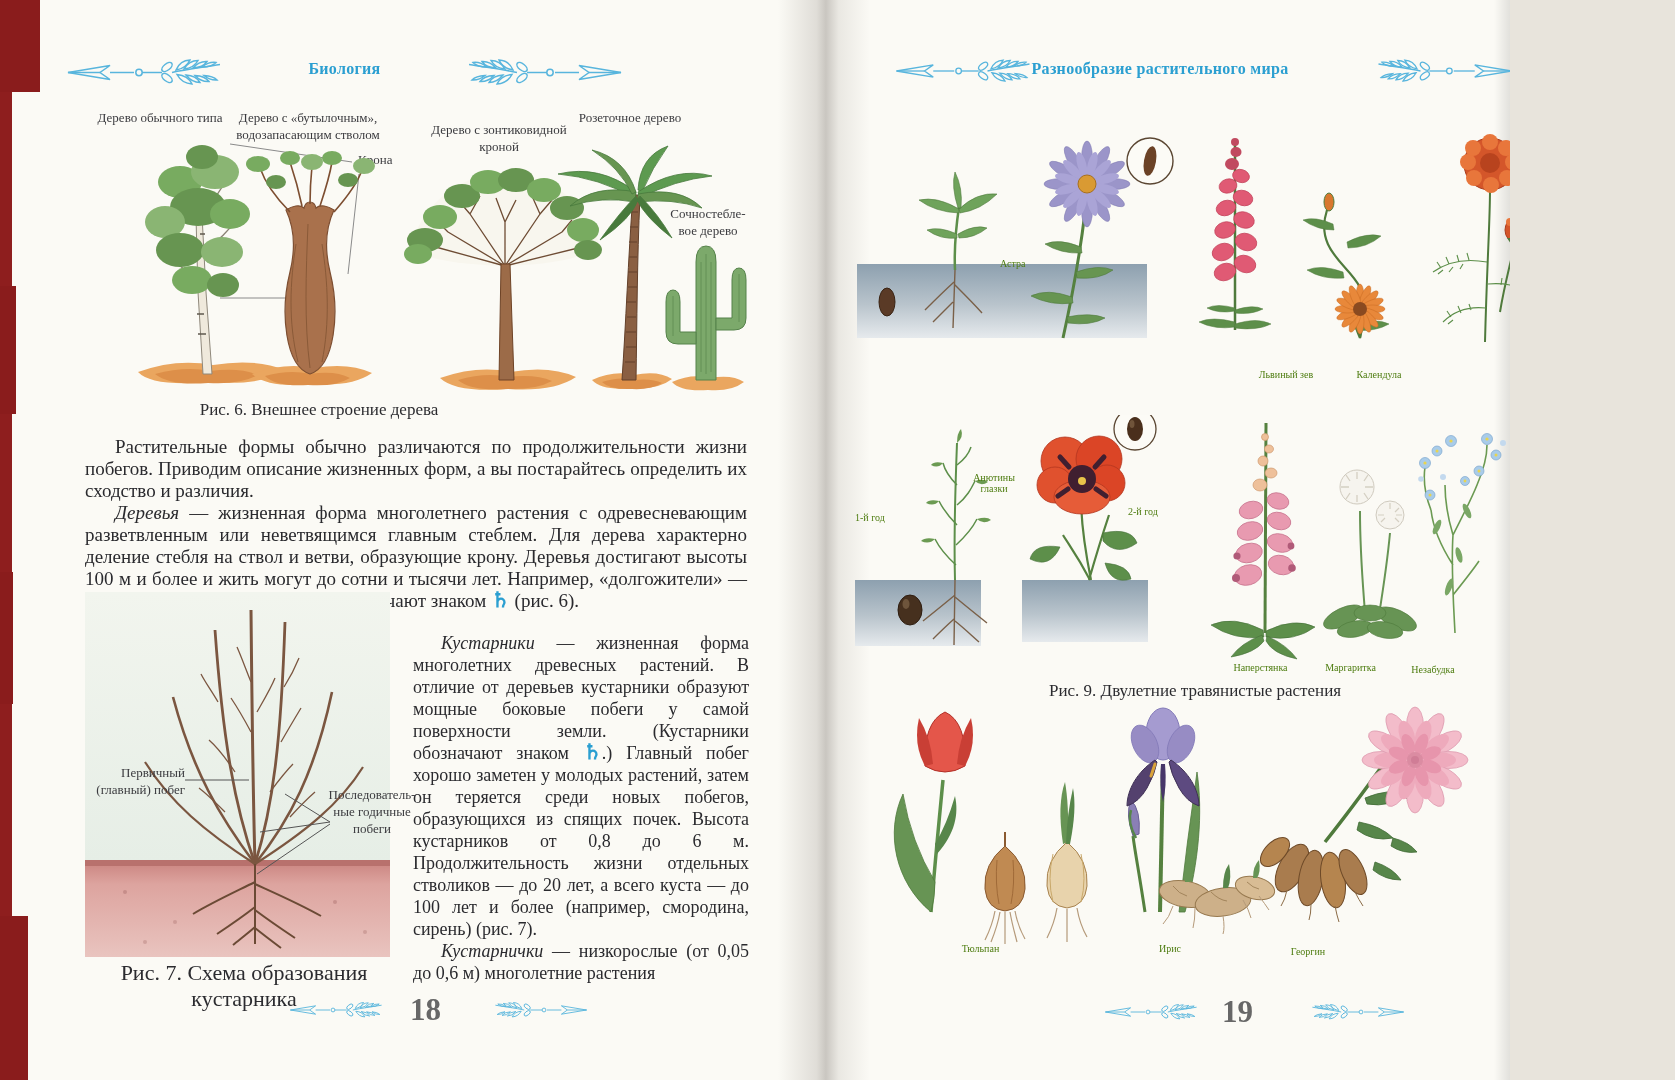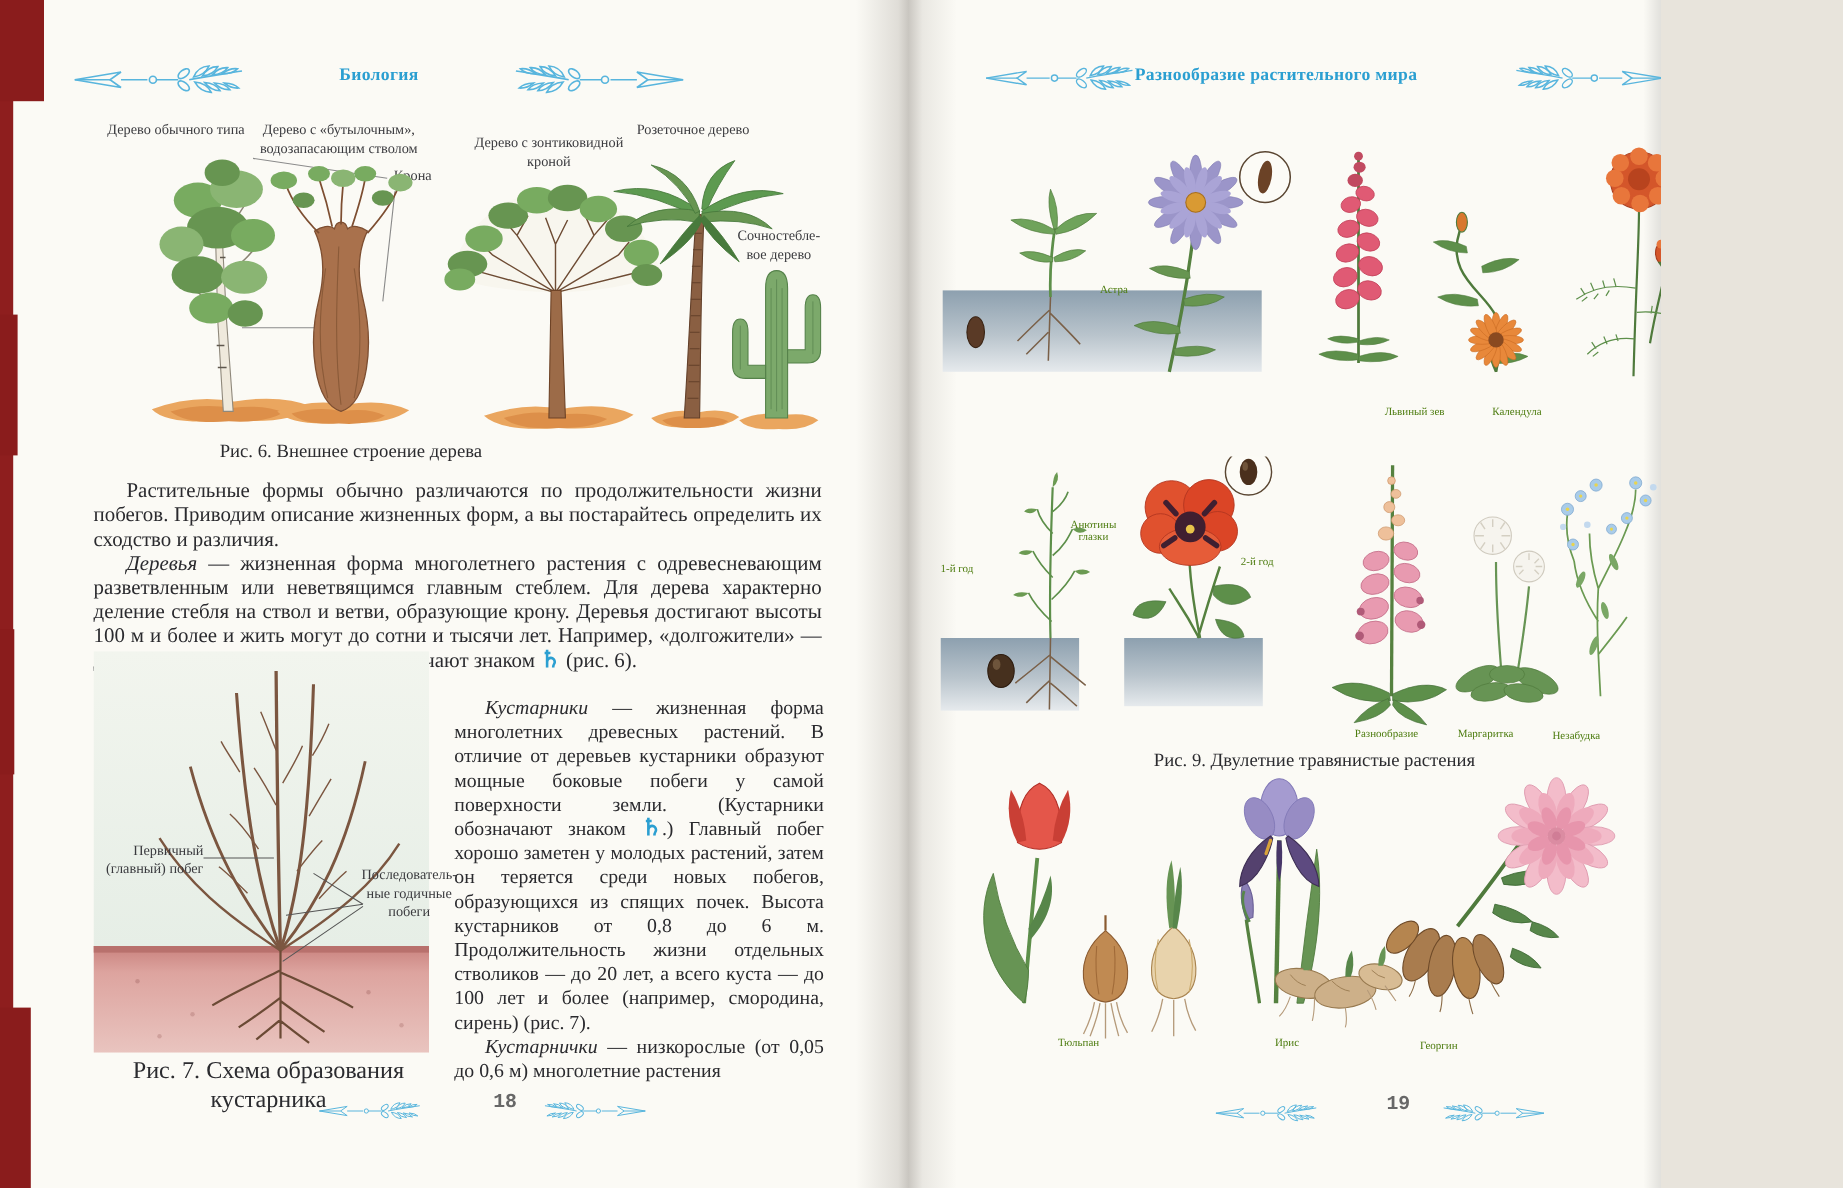--- a/index.html
+++ b/index.html
@@ -17,21 +17,21 @@
   .figlabel.leftal { text-align:left; }
   .figlabel.rightal { text-align:right; }
   .sflabel { position:absolute; font-family: "Liberation Serif",serif; font-size:10px; color:#4d7c0f; text-align:center; }
   .caption { position:absolute; font-size:17px; color:#2b2b2f; text-align:center; }
   .btext { position:absolute; font-size:19px; line-height:22px; text-align:justify; color:#2a2a2e; }
   .btext p { text-indent:30px; margin:0; }
   .col { position:absolute; font-size:18px; line-height:22px; text-align:justify; color:#2a2a2e; }
   .col p { text-indent:28px; margin:0; }
   .term { font-style:italic; }
   .sym { color:#2b9fd1; font-weight:bold; font-size:21px; line-height:0; }
-  .pnum { position:absolute; font-family:Liberation Mono, monospace; font-weight:bold; font-size:18px; color:#676767; text-align:right; }
+  .pnum { position:absolute; font-family:Liberation Serif, serif; font-weight:bold; font-size:31px; color:#676767; text-align:left; }
   .fl { position:absolute; }
   svg { display:block; }
 </style>
 </head>
 <body>
 
 <svg style="position:absolute;width:0;height:0" aria-hidden="true">
   <defs>
     <linearGradient id="bandgrad" x1="0" y1="0" x2="0" y2="1">
       <stop offset="0" stop-color="#8da0af"></stop>
@@ -507,21 +507,21 @@
       </g>
     </g>
   </svg>
 
   <div class="sflabel leftal" style="left:855px;top:512px;text-align:left">1-й год</div>
   <div class="sflabel" style="left:948px;top:472px;width:92px">
     <div>Анютины</div>
     <div>глазки</div>
   </div>
   <div class="sflabel leftal" style="left:1128px;top:506px;text-align:left">2-й год</div>
-  <div class="sflabel" style="left:1198px;top:662px;width:125px">Разнообразие</div>
+  <div class="sflabel" style="left:1198px;top:662px;width:125px">Наперстянка</div>
   <div class="sflabel" style="left:1293px;top:662px;width:115px">Маргаритка</div>
   <div class="sflabel" style="left:1378px;top:664px;width:110px">Незабудка</div>
   <div class="caption" style="left:985px;top:681px;width:420px">Рис. 9. Двулетние травянистые растения</div>
 
   <svg class="abs" style="left:855px;top:702px" width="700" height="248" viewBox="0 0 700 248">
     <g>
       <path d="M88,78 C84,120 80,160 76,210" stroke="#5d8f4a" stroke-width="3.5" fill="none"></path>
       <path d="M70,64 Q68,20 90,10 Q112,20 110,64 Q90,76 70,64 Z" fill="#e4564a" stroke="#b23028" stroke-width="1"></path>
       <path d="M70,64 Q58,42 64,16 Q76,36 78,62 Z" fill="#c93f35"></path>
       <path d="M110,64 Q122,42 116,16 Q104,36 102,62 Z" fill="#c93f35"></path>

